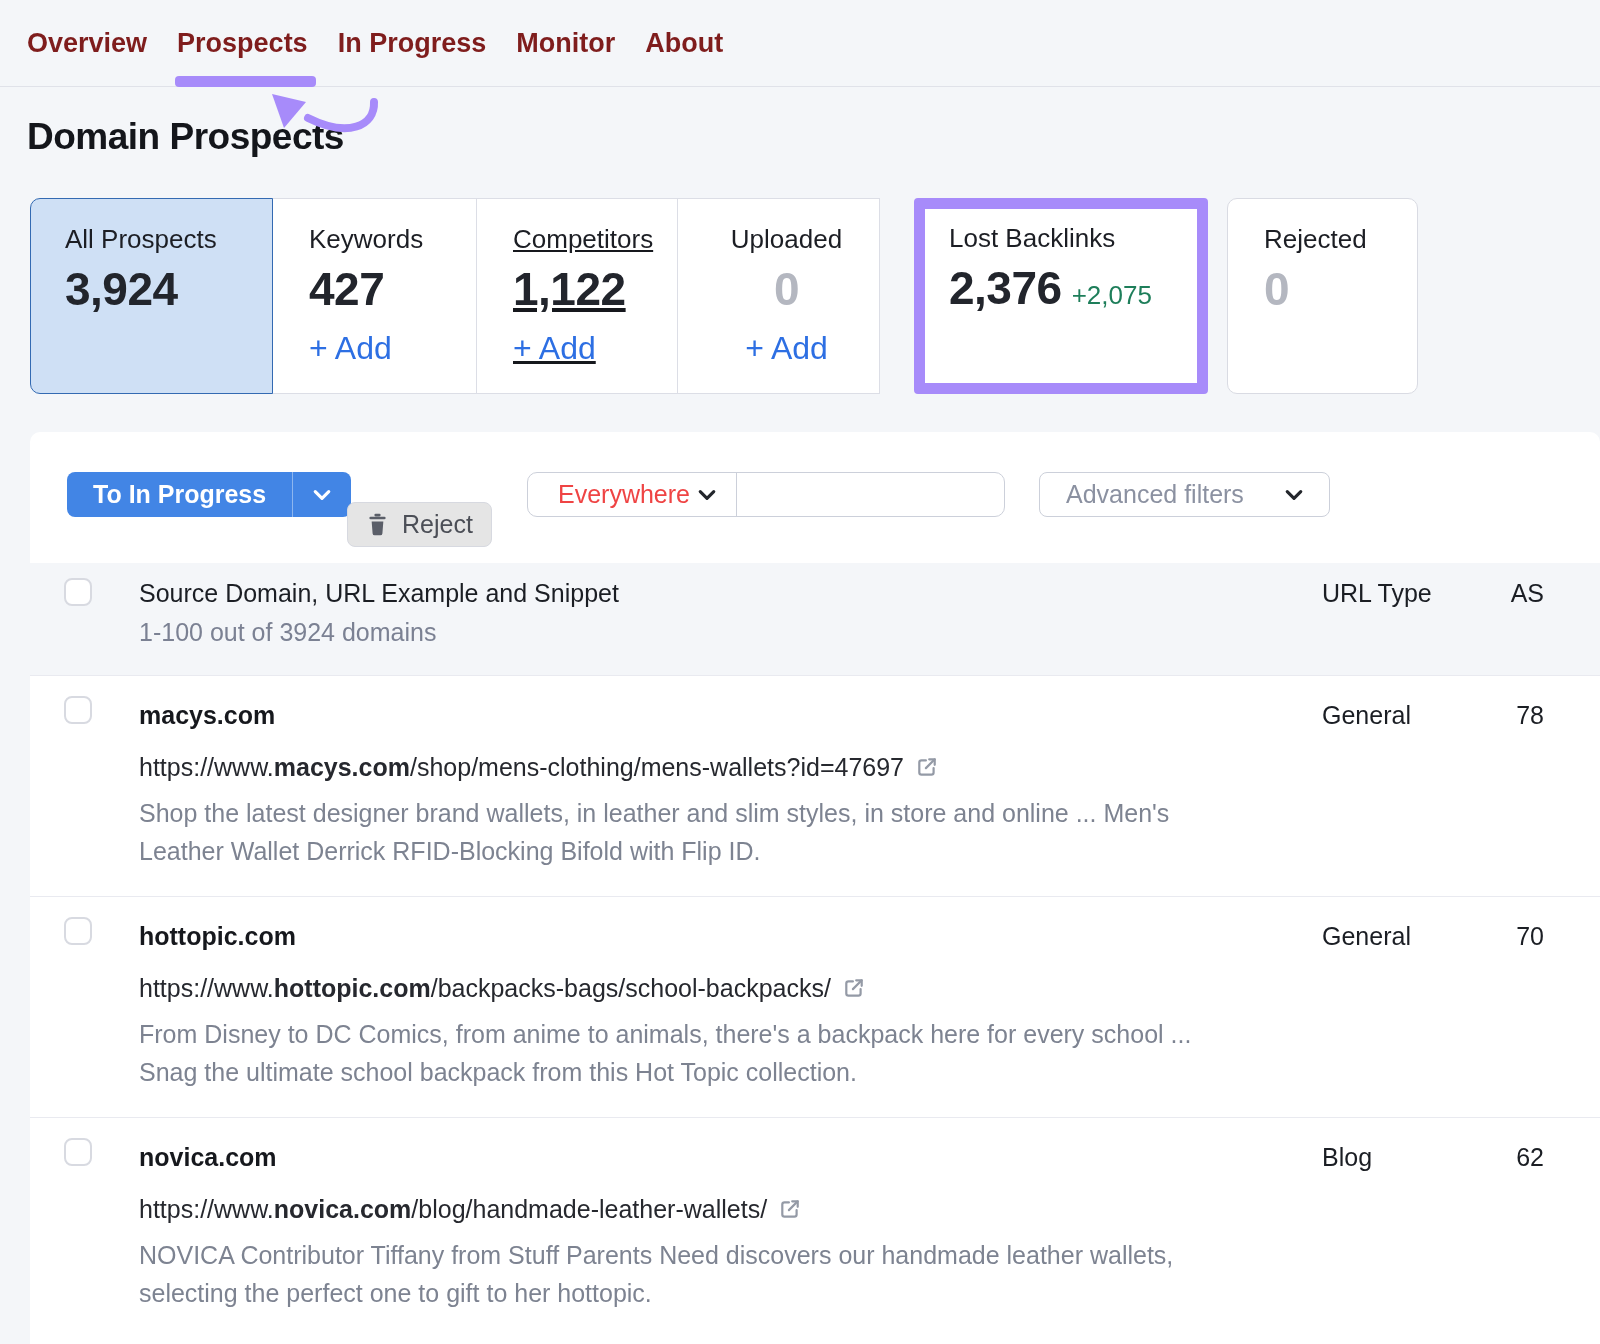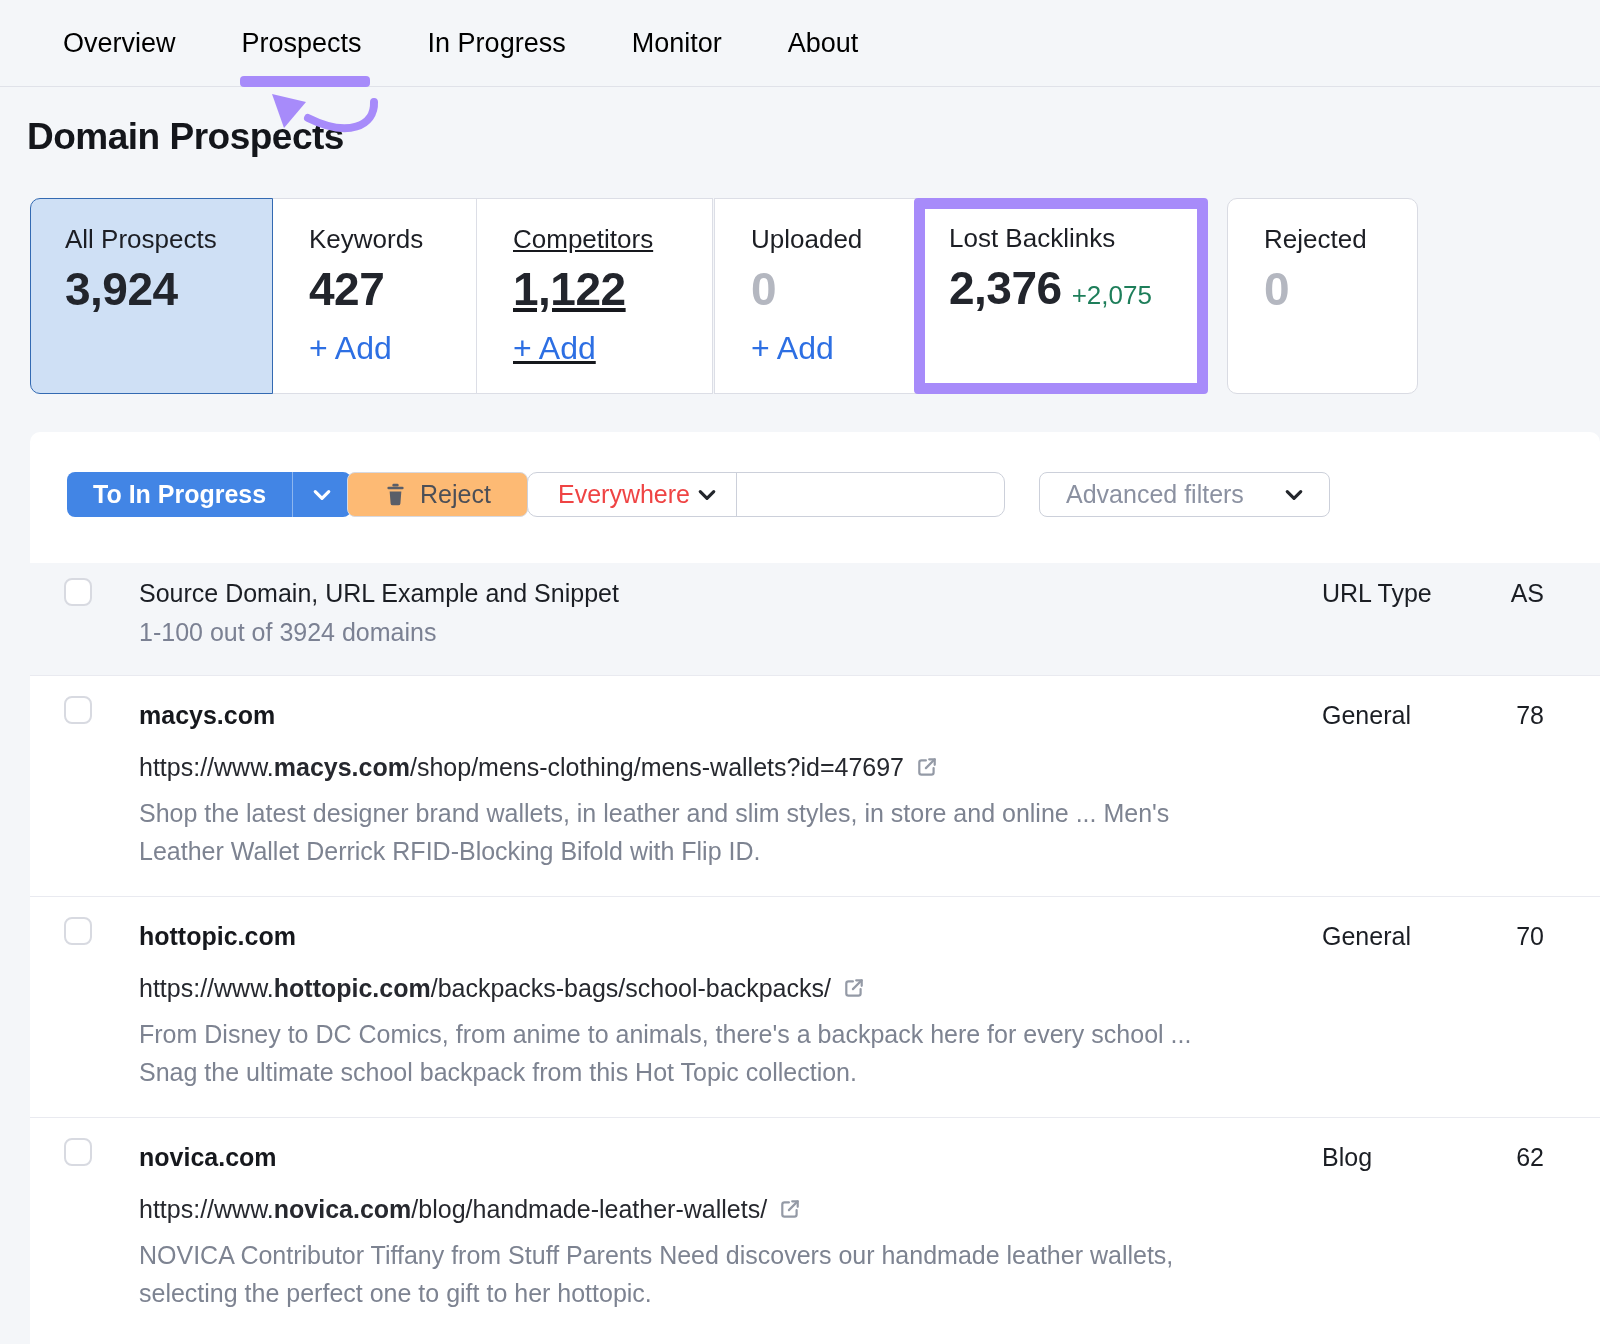--- a/index.html
+++ b/index.html
@@ -3,57 +3,57 @@
 <meta charset="utf-8">
 <style>
   * { margin:0; padding:0; box-sizing:border-box; }
   html,body { background:#f4f6f9; }
   .stage {
     position:relative; width:1600px; height:1344px; overflow:hidden;
     background:#f4f6f9; font-family:"Liberation Sans", sans-serif; color:#16181d;
   }
   
   .topnav { position:absolute; left:27px; top:24px; display:flex; gap:30px; z-index:2; }
-  .nav-item { position:relative; font-size:27px; font-weight:400; line-height:38px; color:#000000; cursor:pointer; white-space:nowrap;margin-left:36px; }
+  .nav-item { position:relative; font-size:27px; font-weight:700; line-height:38px; color:#7f1d1d; cursor:pointer; white-space:nowrap; }
   .nav-underline { position:absolute; left:-2px; right:-8px; bottom:-25px; height:11px;
     background:var(--accent-purple,#a78bfa); border-radius:4px; }
   .nav-divider { position:absolute; left:0; top:86px; width:1600px; height:1px; background:#e0e2e9; }
   .anno-arrow { position:absolute; left:256px; top:88px; z-index:2; }
   .page-title { position:absolute; left:27px; top:116px; font-size:37px; font-weight:800; letter-spacing:-0.5px; color:#14161b; }
 
   
   .card { position:absolute; top:198px; height:196px; background:#fff;
     border:1px solid #dcdee6; display:flex; flex-direction:column;
     padding:26px 20px 26px 36px; cursor:pointer; }
   .card-all { left:30px; width:243px; background:var(--selected-card-bg,#cfe0f5);
     border:1px solid var(--selected-card-border,#336ab2); border-radius:10px 0 0 10px; z-index:1; padding-left:34px; }
   .card-keywords { left:272px; width:205px; }
   .card-competitors { left:476px; width:237px;text-decoration:underline; }
-  .card-uploaded { left:714px; width:203px; }
+  .card-uploaded { left:677px; width:203px;align-items:center; }
   .card-lost { left:914px; width:294px; border:11px solid var(--accent-purple,#a78bfa);
     border-radius:4px; z-index:2; padding:15px 10px 15px 24px; }
   .card-rejected { left:1227px; width:191px; border:1px solid #d9dbe3; border-radius:10px; }
   .card-label { font-size:26px; color:#1c1e24; line-height:28px; white-space:nowrap; }
   .card-value-row { display:flex; align-items:baseline; gap:10px; margin-top:10px; }
   .card-value { font-size:46px; font-weight:800; letter-spacing:-0.5px; color:#22252c; line-height:52px; }
   .card-value.zero { color:#b4b7c0; }
   .card-delta { font-size:26px; color:var(--positive-green,#1e7e5a); }
   .card-add { margin-top:auto; font-size:32px; color:var(--link-blue,#2d6fe3); cursor:pointer; }
 
   
   .panel { position:absolute; left:30px; top:432px; right:0; bottom:0; background:#fff; border-radius:10px 10px 0 0; }
 
   
   .toolbar { position:relative; height:131px; }
   .btn { position:absolute; top:40px; height:45px; display:flex; align-items:center; border-radius:8px; font-size:25px; cursor:pointer; }
   .btn-primary { left:37px; background:var(--primary-blue,#4285e5); color:#fff; font-weight:600; padding:0; }
   .btn-primary .seg-main { padding:0 26px; display:flex; align-items:center; height:100%; }
   .btn-primary .seg-divider { width:1px; height:100%; background:rgba(255,255,255,0.4); }
   .btn-primary .seg-caret { width:58px; height:100%; display:flex; align-items:center; justify-content:center; }
-  .btn-reject { left:317px; background:#fdba74; border:1px solid #d7d9e0; color:#4c4f57; font-weight:500; padding:0 36px; gap:13px; }
+  .btn-reject { left:317px; background:#e5e5e5; border:1px solid #d7d9e0; color:#4c4f57; font-weight:500; padding:0 18px; gap:13px;margin-top:30px; }
   .filter-group { position:absolute; left:497px; top:40px; width:478px; height:45px;
     border:1px solid #ccd0da; border-radius:10px; display:flex; align-items:stretch; background:#fff; }
   .scope { width:208px; display:flex; align-items:center; justify-content:space-between; padding:0 20px 0 30px; cursor:pointer; color:#ef4444; font-size:25px; }
   .scope .chev { color:#23262c; }
   .fg-divider { width:1px; background:#ccd0da; }
   .searchbox { flex:1; display:flex; align-items:center; gap:14px; padding-left:22px; }
   .searchbox input { border:none; outline:none; background:transparent; font-family:inherit; font-size:25px; color:#1b1e24; width:200px; }
   .searchbox input::placeholder { color:#9aa0ad; }
   .btn-advfilters { left:1009px; width:291px; border:1px solid #ccd0da; background:#fff;
     justify-content:space-between; padding:0 26px; color:#8b91a1; }

